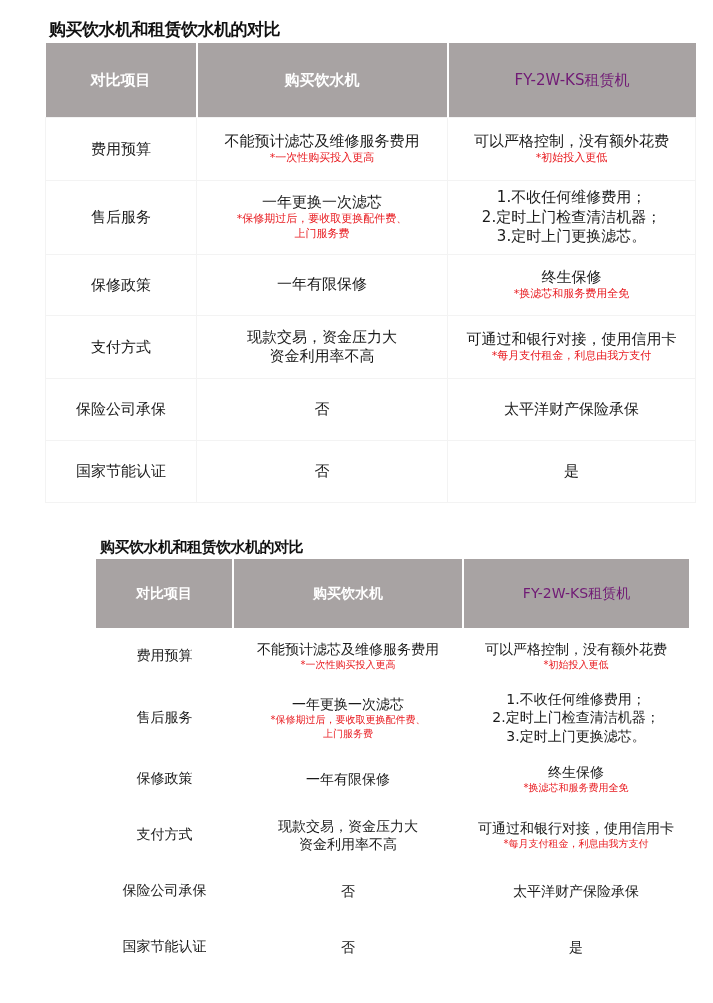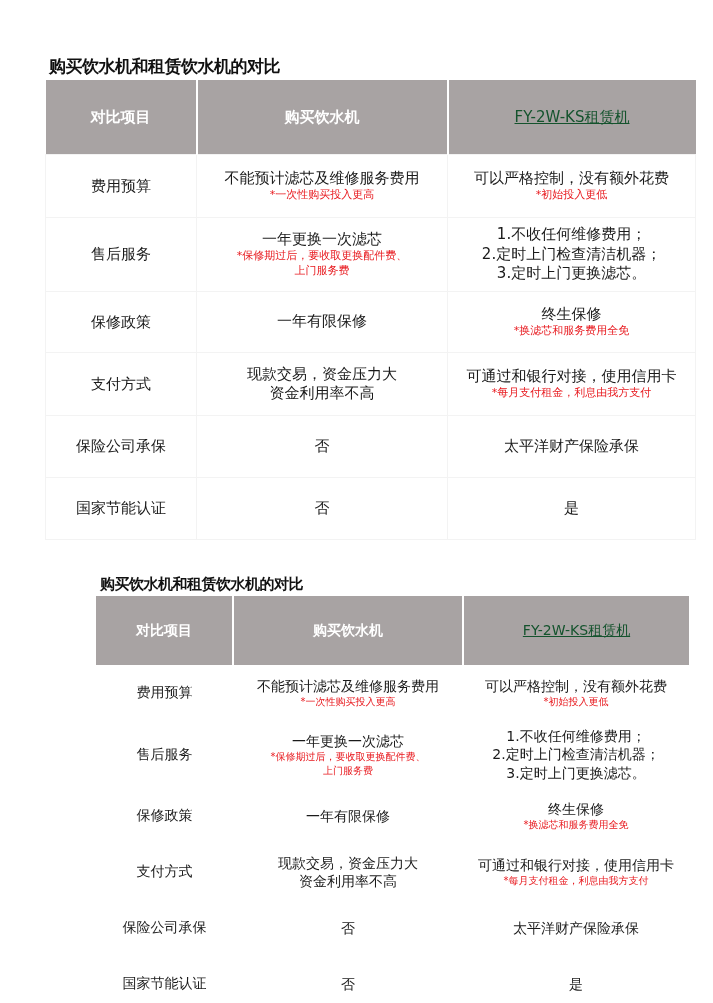--- a/index.html
+++ b/index.html
@@ -1,21 +1,21 @@
 <!DOCTYPE html>
 <html><head>
 <meta charset="utf-8">
 <style>
   html,body{margin:0;padding:0;background:#fff;}
   body{width:713px;height:1003px;position:relative;overflow:hidden;font-family:"DejaVu Sans","Liberation Sans",sans-serif;color:#1a1a1a;}
   .block{position:absolute;}
-  .title{font-weight:bold;color:#111;white-space:nowrap;letter-spacing:-0.5px;margin-top:37px;}
+  .title{font-weight:bold;color:#111;white-space:nowrap;letter-spacing:-0.5px;}
   table{border-collapse:collapse;table-layout:fixed;}
   th{background:#a8a3a3;color:#fff;font-weight:bold;border-right:2px solid #fff;padding:12px;}
-  th:last-child{border-right:none;font-weight:normal;color:#14532d;text-decoration:underline;}
+  th:last-child{border-right:none;font-weight:normal;color:#701a75;}
   td{text-align:center;vertical-align:middle;border:1px solid #f3f3f3;padding:0;}
   .main{display:block;line-height:1.3;}
   .note{display:block;color:#e8191e;line-height:1.35;}
 
   
   #b1{left:45px;top:16px;width:650px;}
   #b1 .title{font-size:17px;height:27px;line-height:27px;margin-left:4px;}
   #b1 table{width:650px;}
   #b1 th{height:50px;font-size:15px;}
   #b1 td{font-size:15px;}

